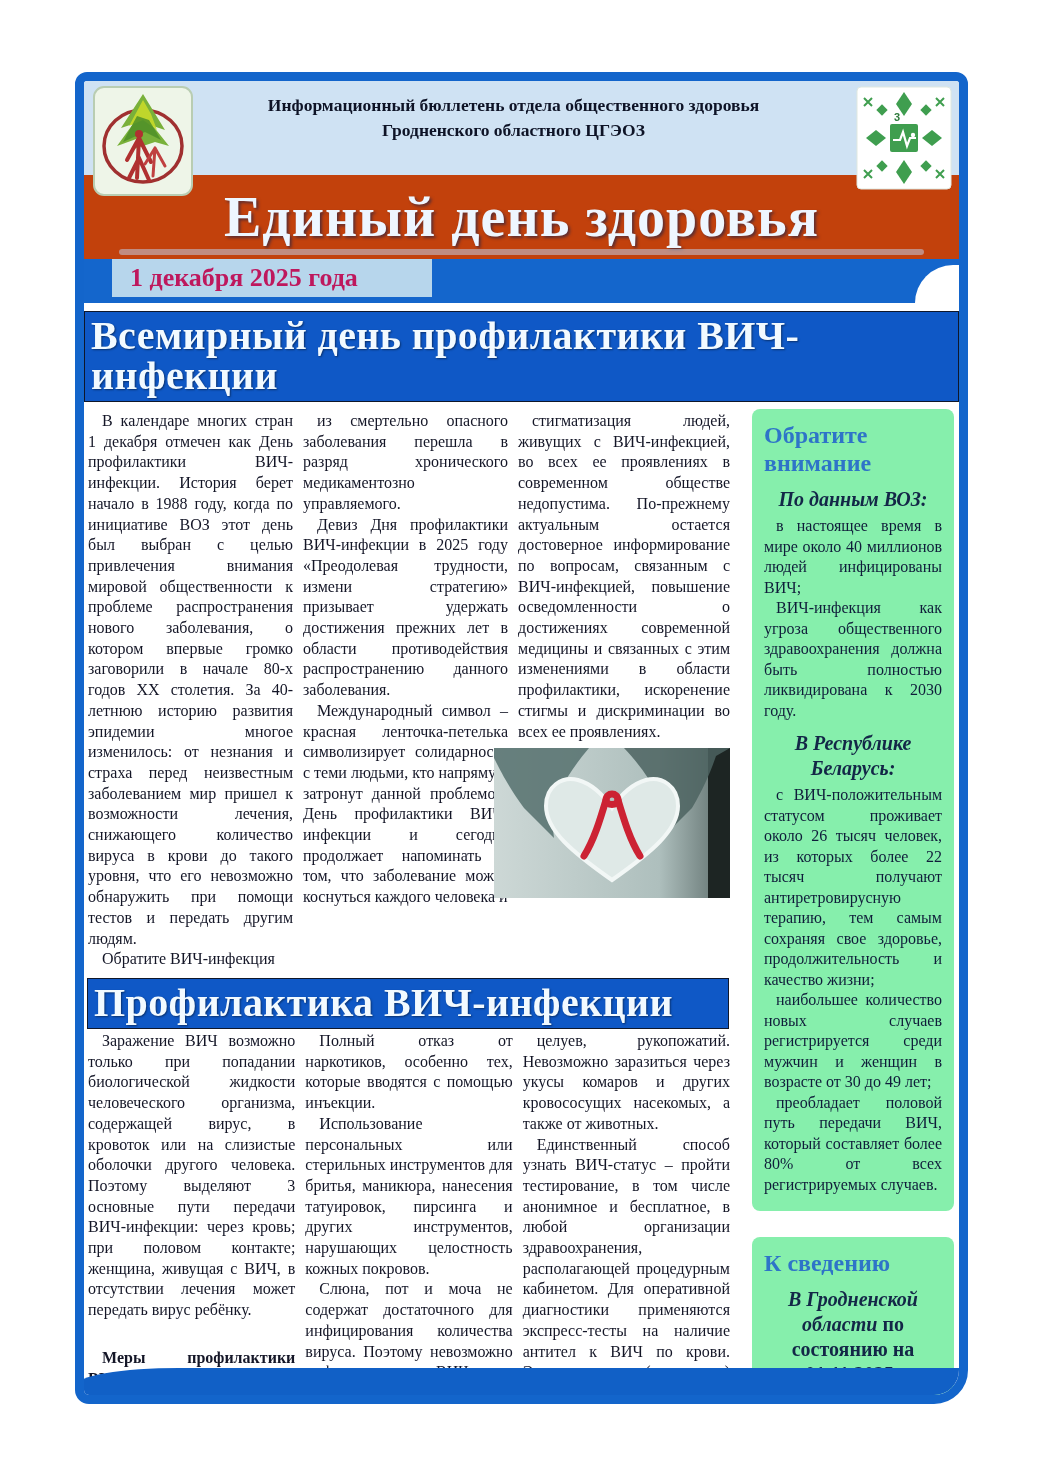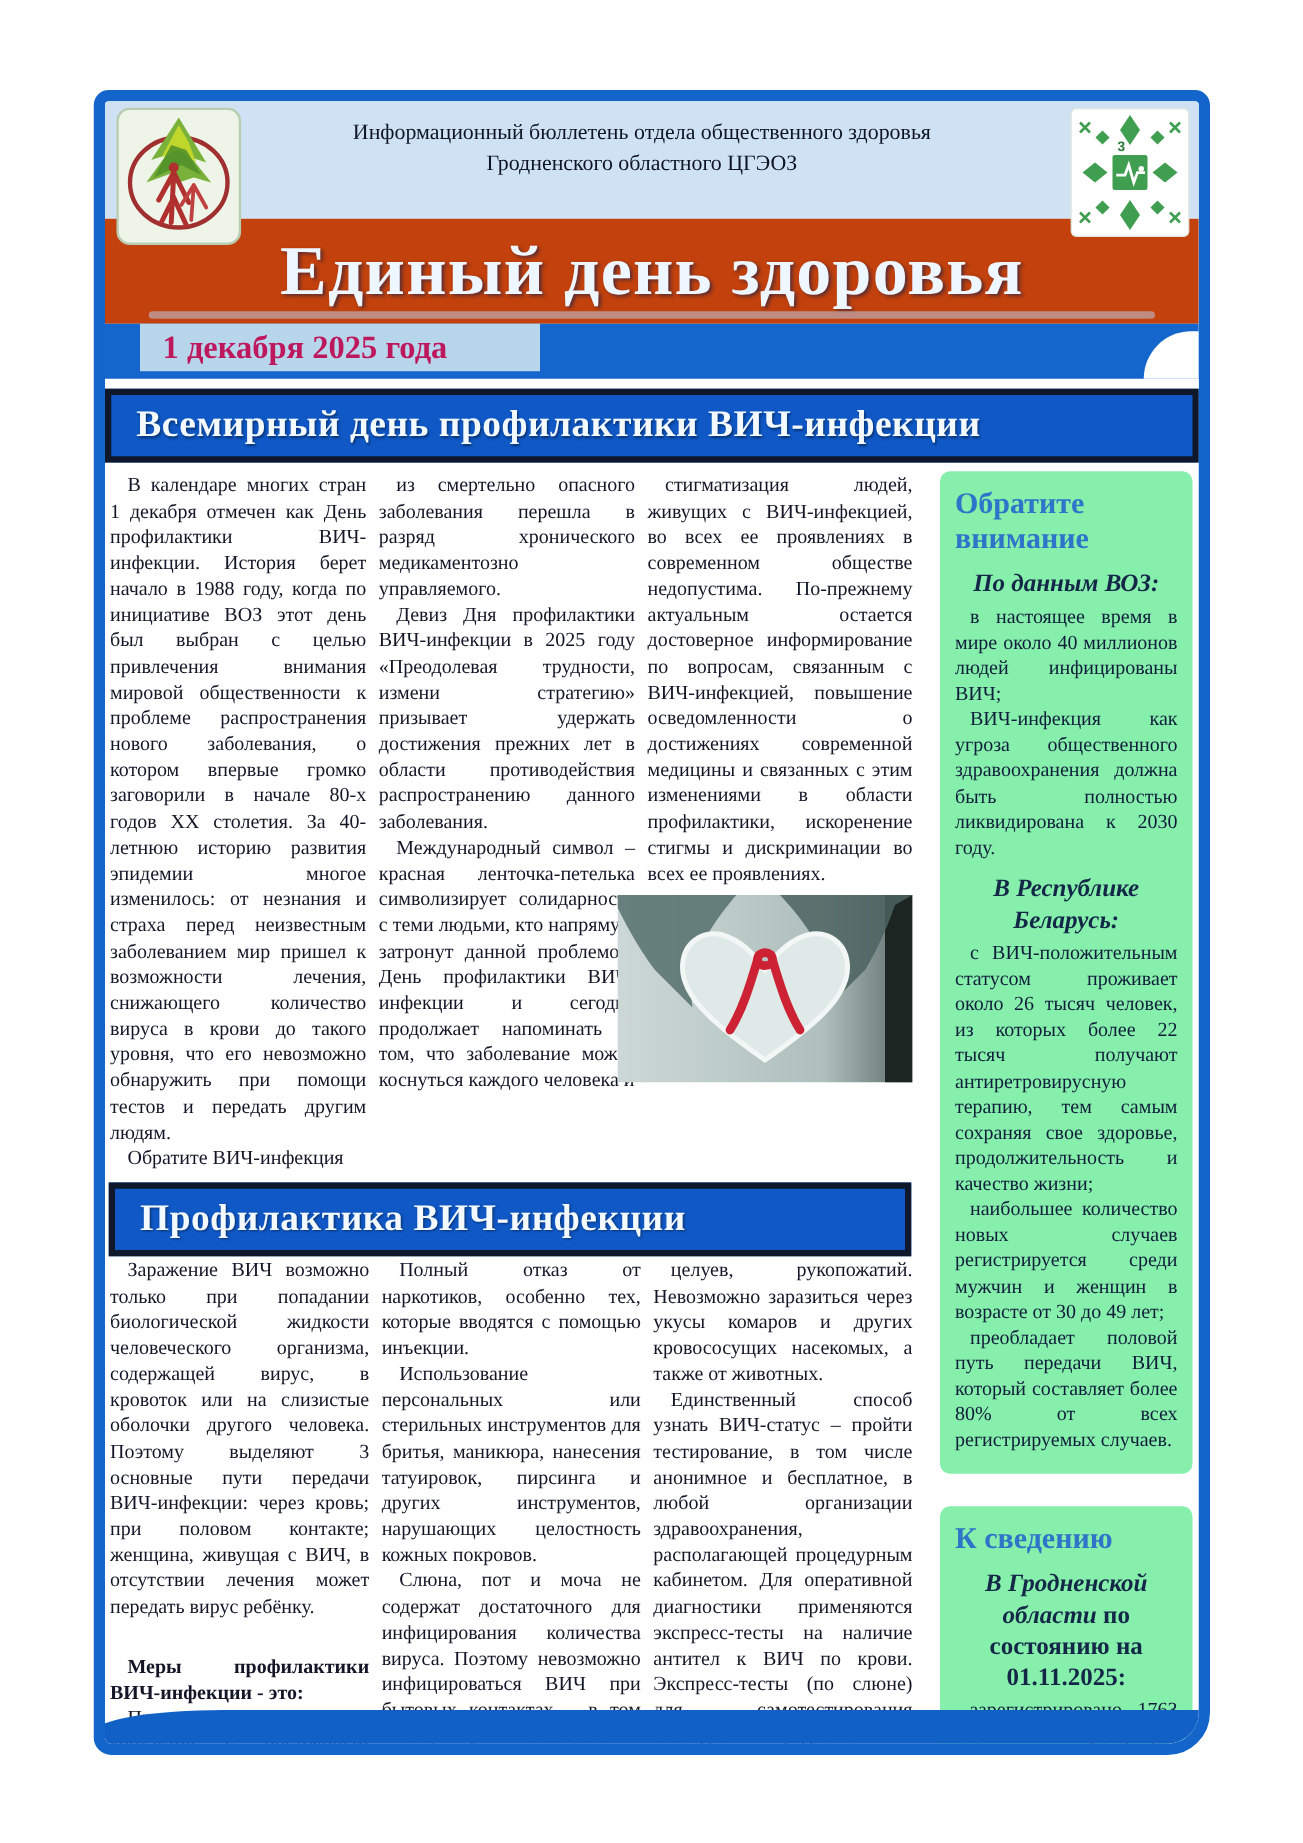--- a/index.html
+++ b/index.html
@@ -4,42 +4,42 @@
 <style>
   html,body{margin:0;padding:0;background:#ffffff;}
   .page{position:relative;width:1042px;height:1474px;background:#ffffff;overflow:hidden;
         font-family:"Liberation Serif","DejaVu Serif",serif;-webkit-hyphens:auto;hyphens:auto;}
   .frame{position:absolute;left:75px;top:72px;width:893px;height:1332px;box-sizing:border-box;
          background:#ffffff;border:9px solid #1365cb;border-radius:12px 12px 34px 14px;overflow:hidden;}
 
   
   .masthead-band{position:relative;height:94px;background:#cfe2f3;}
   .masthead-text{position:absolute;left:130px;right:146px;top:12px;text-align:center;
-                 font-weight:normal;font-size:17.5px;line-height:25px;color:#0e1326;}
+                 font-weight:bold;font-size:17.5px;line-height:25px;color:#0e1326;}
   .logo-left{position:absolute;left:9px;top:5px;width:100px;height:110px;z-index:5;}
   .logo-right{position:absolute;right:7px;top:5px;width:96px;height:104px;z-index:5;}
 
   
   .title-band{position:relative;height:84px;background:#c2410c;display:flex;align-items:center;justify-content:center;}
   .title-band::after{content:"";position:absolute;left:4%;right:4%;bottom:4px;height:6px;
                      background:rgba(190,215,245,.5);border-radius:3px;}
   .page-title{margin:0;color:#eef6ff;font-size:56px;font-weight:bold;letter-spacing:1px;
               text-shadow:2px 2px 3px rgba(8,30,80,.55);}
 
   .date-row{position:relative;height:44px;background:#1466cc;}
   .date-box{position:absolute;left:28px;top:0;width:320px;height:38px;background:#b7d6ec;
             display:flex;align-items:center;padding-left:18px;box-sizing:border-box;
             font-size:26px;font-weight:bold;color:#be185d;}
   .curl{position:absolute;right:0;top:6px;width:44px;height:38px;background:#ffffff;border-radius:44px 0 0 0;}
   .gap{height:8px;background:#ffffff;}
 
   
-  .bar{background:#0f58c6;color:#f2faff;font-weight:bold;font-size:30px;line-height:40px;
-       padding:4px 10px 5px 20px;text-shadow:1px 1px 2px rgba(0,0,0,.45);letter-spacing:.4px;
-       border:5px solid #0f172a;box-sizing:border-box;}
+  .bar{background:#0f58c6;color:#f2faff;font-weight:bold;font-size:40px;line-height:40px;
+       padding:4px 10px 5px 6px;text-shadow:1px 1px 2px rgba(0,0,0,.45);letter-spacing:.4px;
+       border:1px solid #0f172a;box-sizing:border-box;}
   .bar2{margin:8px 3px 0 1px;}
 
   
   .content{display:grid;grid-template-columns:646px 214px;column-gap:8px;padding:7px 3px 0 2px;}
   .cols{display:grid;grid-template-columns:1fr 1fr 1fr;gap:12px 10px;padding:2px 2px 0 2px;}
   .para{margin:0;text-indent:14px;text-align:justify;font-size:16px;line-height:20.7px;color:#141627;}
   .para.bold{font-weight:bold;margin-top:27px;}
   .photo{display:block;margin:6px 0 0 -24px;width:236px;height:150px;}
 
   

